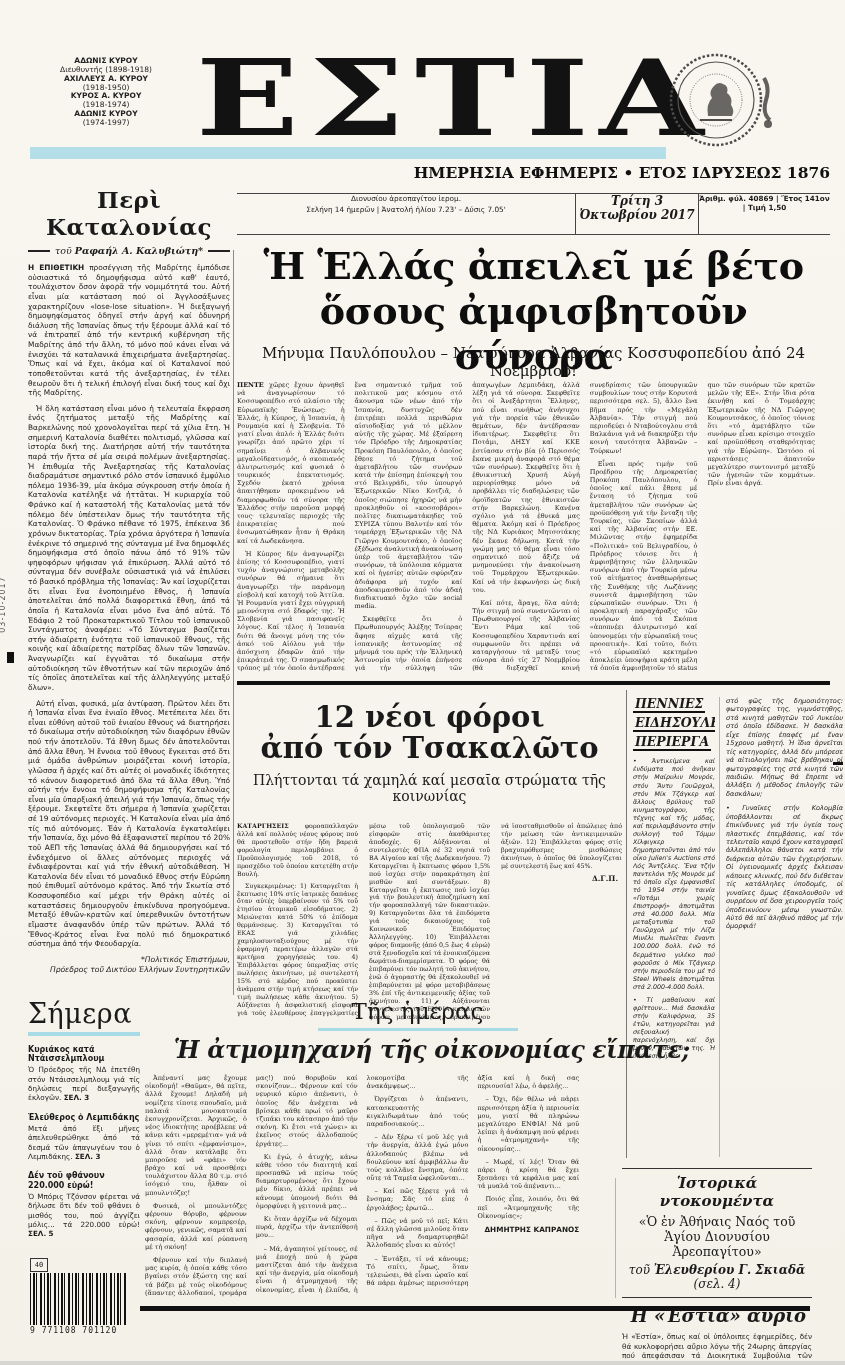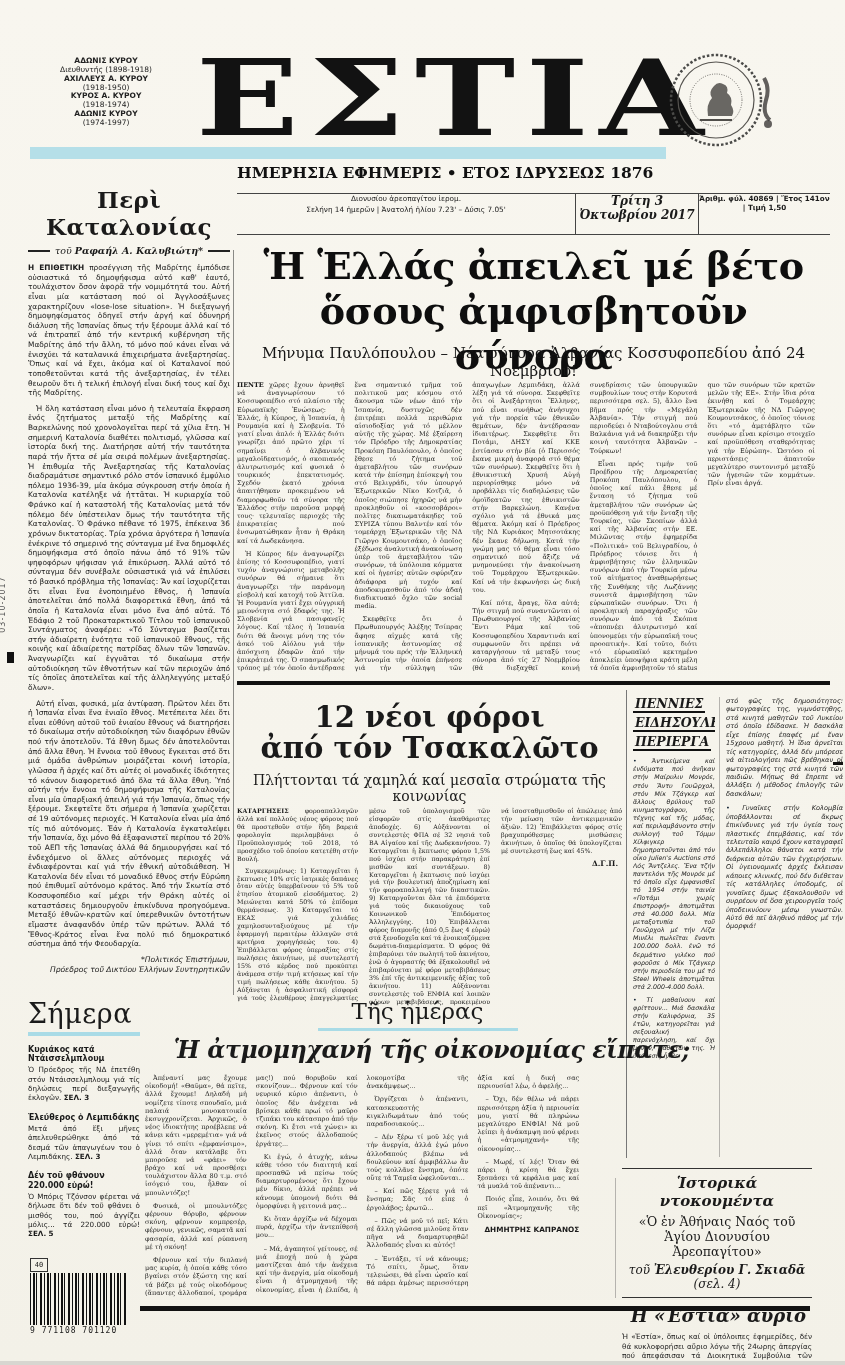--- a/index.html
+++ b/index.html
@@ -14,21 +14,21 @@
 
   
   .editors{left:30px;top:57px;width:152px;text-align:center;font-size:7.5px;line-height:1.18;
            font-family:"DejaVu Sans","Liberation Sans",sans-serif;color:#222;}
   .editors .nm{font-weight:bold;}
   .logo{left:196px;top:46px;width:470px;height:104px;overflow:visible;}
   .logo span{display:inline-block;font-weight:bold;font-size:102px;line-height:1;letter-spacing:8px;
              transform:scale(1.32,1.02);transform-origin:left top;color:#121212;}
   .cyanband{left:30px;top:147px;width:636px;height:12px;background:#a9dbe6;opacity:.85;}
   .seal{left:664px;top:50px;}
-  .tagline{left:237px;top:163px;width:593px;text-align:left;font-weight:bold;font-size:15.5px;color:#111;}
+  .tagline{left:237px;top:163px;width:593px;text-align:right;font-weight:bold;font-size:15.5px;color:#111;}
   .dateline{left:237px;top:193px;width:593px;height:40px;border-top:1px solid #444;border-bottom:1px solid #444;
             display:flex;align-items:stretch;}
   .dl-cell{display:flex;flex-direction:column;justify-content:flex-start;text-align:center;}
   .dl-left{width:338px;font-size:7.3px;line-height:1.45;font-family:"DejaVu Sans",sans-serif;color:#222;}
   .dl-date{width:122px;border-left:1px solid #444;border-right:1px solid #444;
            font-weight:bold;font-style:italic;font-size:12px;}
   .dl-issue{width:131px;font-size:7.2px;font-weight:bold;font-family:"DejaVu Sans",sans-serif;}
 
   .edge-date{left:-26px;top:600px;transform:rotate(-90deg);font-size:8px;color:#555;
              font-family:"DejaVu Sans",sans-serif;letter-spacing:1px;}
@@ -57,21 +57,21 @@
   .subhead{left:237px;top:344px;width:593px;text-align:center;font-size:15px;color:#151515;}
   .lead-body{left:237px;top:381px;width:578px;height:296px;overflow:hidden;
              column-count:5;column-gap:10px;column-fill:auto;
              font-size:6.5px;line-height:1.26;}
   .lead-body p{margin:0 0 5px 0;}
   .thickrule{left:237px;top:681px;width:593px;height:4px;background:#111;}
 
   
   .taxes{left:237px;top:692px;width:385px;}
   .taxes h3{margin:6px 0 0 0;text-align:center;font-size:29px;line-height:1.08;font-weight:bold;}
-  .taxes .subtitle{text-align:center;font-size:14px;margin:7px 0 3px 0;}
+  .taxes .subtitle{text-align:center;font-size:14px;margin:7px 0 18px 0;}
   .tax-body{column-count:3;column-gap:11px;column-fill:auto;height:200px;overflow:hidden;
             font-size:6.3px;line-height:1.27;}
   .tax-sig{text-align:right;font-weight:bold;font-size:7.5px;padding-right:4px;}
 
   
   .pennies{left:633px;top:697px;width:82px;height:462px;overflow:hidden;}
   .pen-head{font-style:italic;font-weight:bold;font-size:12.5px;line-height:1.05;margin-bottom:3px;}
   .pen-head span{display:inline-block;border-bottom:2px solid #111;padding:0 2px 1px 2px;margin-bottom:3px;}
   .pen-items{font-family:"DejaVu Sans",sans-serif;font-style:italic;font-size:6.3px;line-height:1.28;}
   .pen-items p{margin:0 0 5px 0;}

